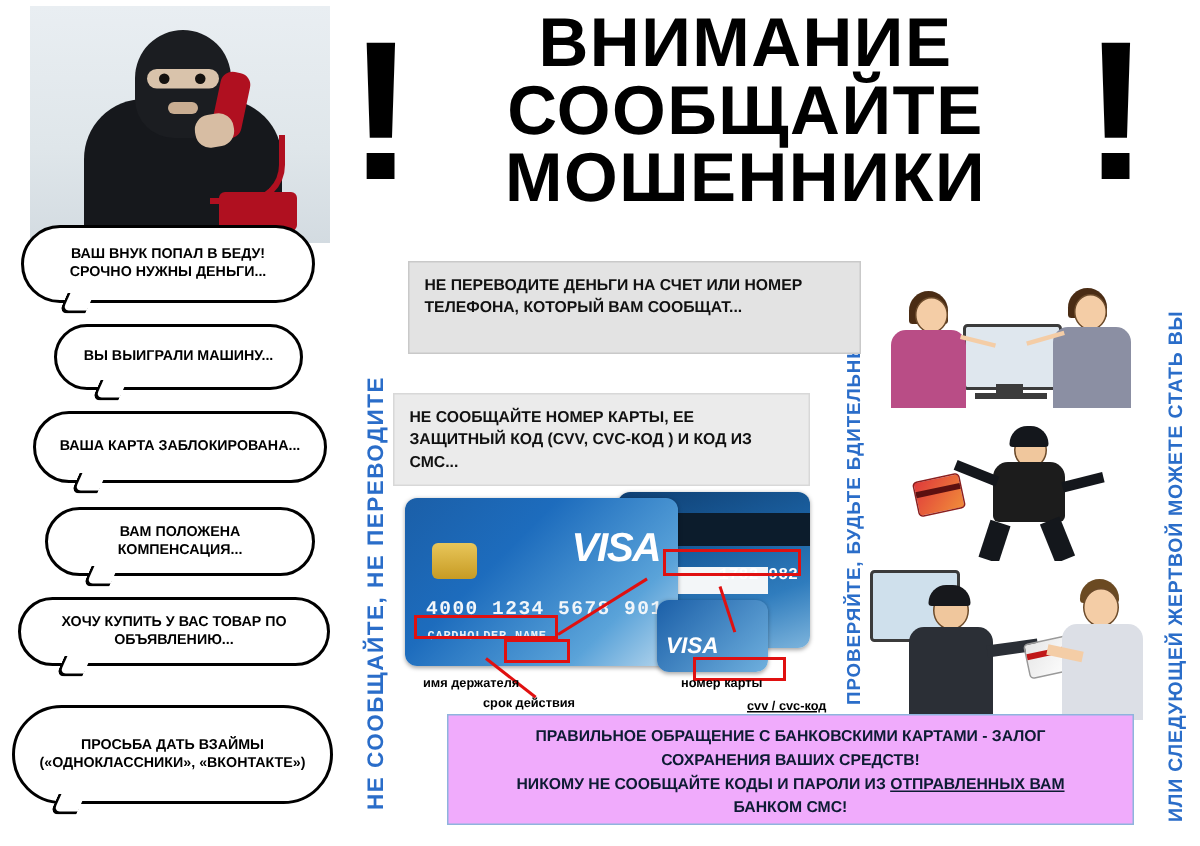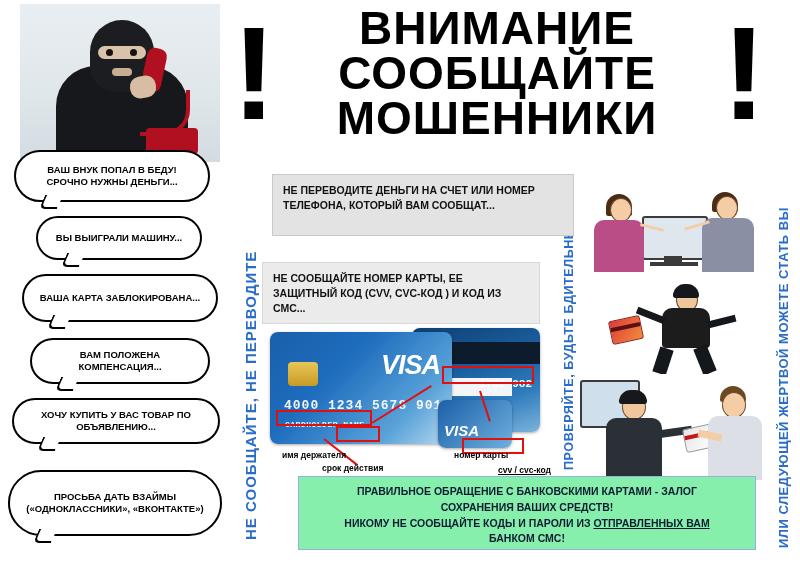--- a/index.html
+++ b/index.html
@@ -424,21 +424,21 @@
     background: #5c1010;
   }
 
   
   .bluebox {
     position: absolute;
     left: 298px;
     top: 476px;
     width: 458px;
     height: 74px;
-    background: #86efac;
+    background: #f0abfc;
     border: 1px solid #8fb4dd;
     box-sizing: border-box;
     padding: 7px 8px;
     text-align: center;
     font-size: 10.5px;
     font-weight: bold;
     line-height: 1.5;
     color: #0d1b33;
     text-transform: uppercase;
   }

